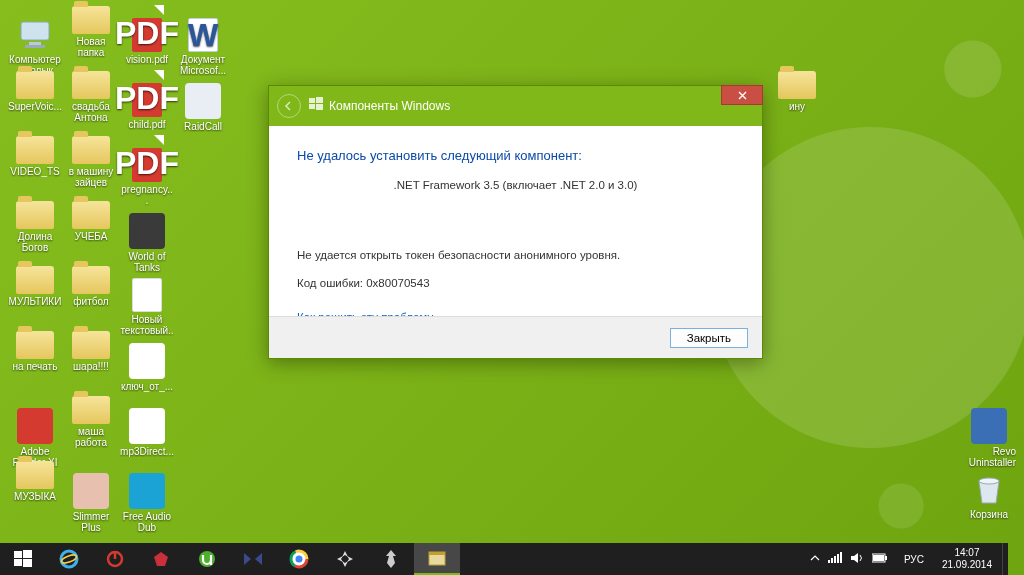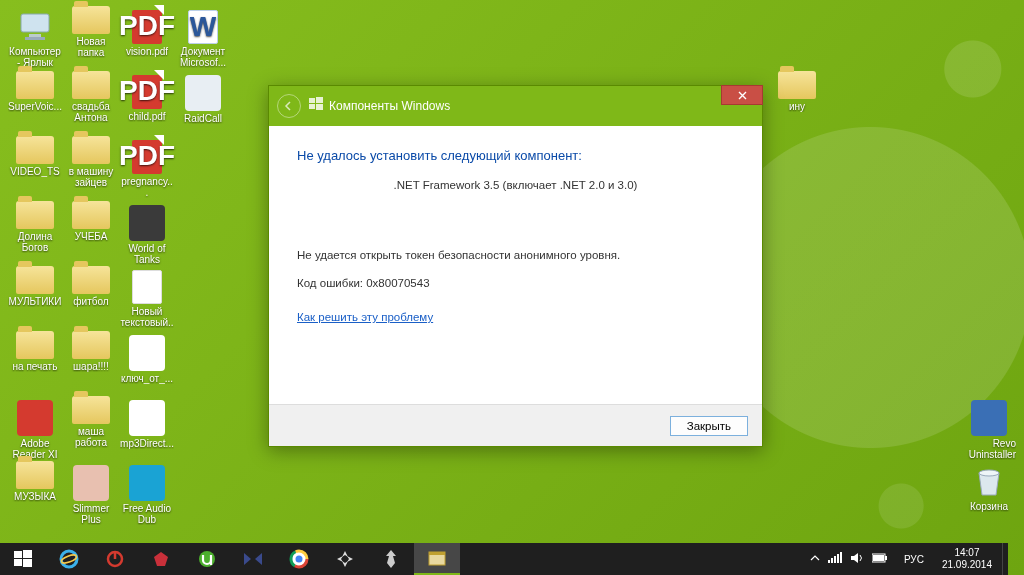--- a/index.html
+++ b/index.html
@@ -15,35 +15,35 @@
   }
 
   
   .desktop { position:absolute; inset:0; padding:4px 6px; }
   .icon {
     position:absolute; width:54px; text-align:center; color:#fff;
     font-size:10px; text-shadow:0 1px 2px rgba(0,0,0,.7);
     cursor:pointer;
   }
   .icon .glyph {
-    width:40px; height:34px; margin:8px auto 2px; display:flex; align-items:center; justify-content:center;
-    font-size:28px;
+    width:40px; height:34px; margin:16px auto 2px; display:flex; align-items:center; justify-content:center;
+    font-size:32px;
   }
   .folder { background:linear-gradient(#f6e49a,#e5c75e); border-radius:3px 3px 2px 2px; position:relative; width:38px!important; height:28px!important; margin-top:4px!important;}
   .folder::before{content:"";position:absolute;top:-5px;left:2px;width:14px;height:6px;background:#e5c75e;border-radius:2px 2px 0 0;}
   .pdf { background:#d43a2f; color:#fff; font-weight:bold; width:30px!important;height:34px!important;border-radius:2px; font-size:9px; display:flex;align-items:flex-end;justify-content:center;padding-bottom:3px;}
   .pdf::before{content:"";position:absolute;top:3px;right:10px;border:5px solid transparent;border-top-color:#fff;border-right-color:#fff;}
   .doc { background:#fff;border:1px solid #bcd0e8;width:30px!important;height:34px!important;border-radius:2px;color:#2b579a;font-weight:bold;font-size:16px;}
   .txt { background:#fff;border:1px solid #ddd;width:30px!important;height:34px!important;border-radius:2px;}
   .app {width:36px!important;height:36px!important;border-radius:4px;}
   .icon .lbl{display:block;line-height:11px;word-wrap:break-word;max-height:22px;overflow:hidden;}
 
   
   .dialog {
-    position:absolute; left:268px; top:85px; width:495px; height:362px;
+    position:absolute; left:268px; top:85px; width:495px; height:274px;
     background:#fff; border:1px solid #5a8a00; box-shadow:0 4px 18px rgba(0,0,0,.35);
   }
   .titlebar { height:40px; background:#7fb818; color:#fff; display:flex; align-items:center; padding:0 8px; position:relative;}
   .back-btn { width:24px;height:24px;border-radius:50%;border:1px solid rgba(255,255,255,.6);display:flex;align-items:center;justify-content:center;color:#fff;opacity:.7;margin-right:8px;cursor:default;}
   .win-flag { margin-right:6px; opacity:.9;}
   .titlebar .title{font-size:12px;}
   .close-btn{position:absolute;top:-1px;right:-1px;width:42px;height:20px;background:#c94f45;color:#fff;display:flex;align-items:center;justify-content:center;font-size:11px;cursor:pointer;border:1px solid #a63a31;}
   .dlg-body{padding:22px 28px 0;color:#333;font-size:11.5px;}
   .dlg-heading{color:#0a4aa8;font-size:13px;font-weight:normal;margin-bottom:16px;}
   .dlg-comp{margin-bottom:58px;text-align:center;}

